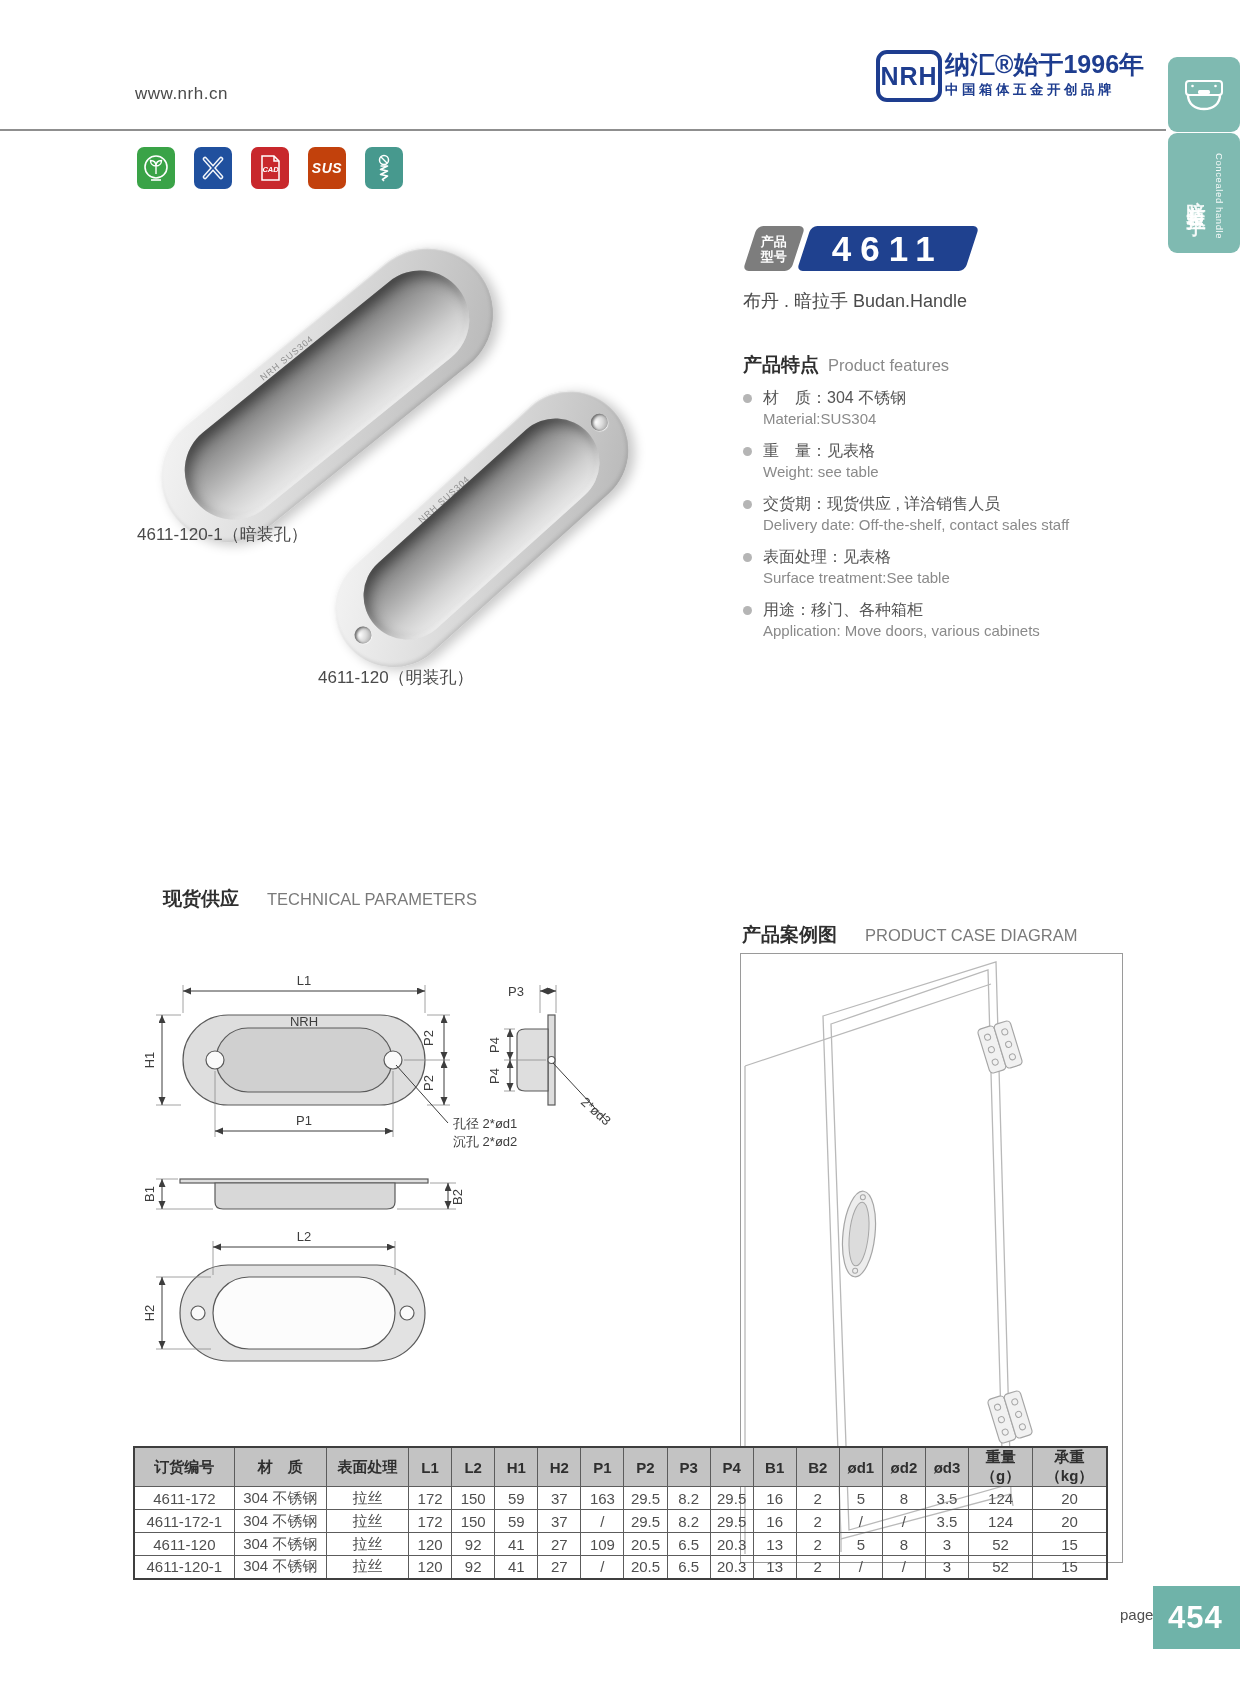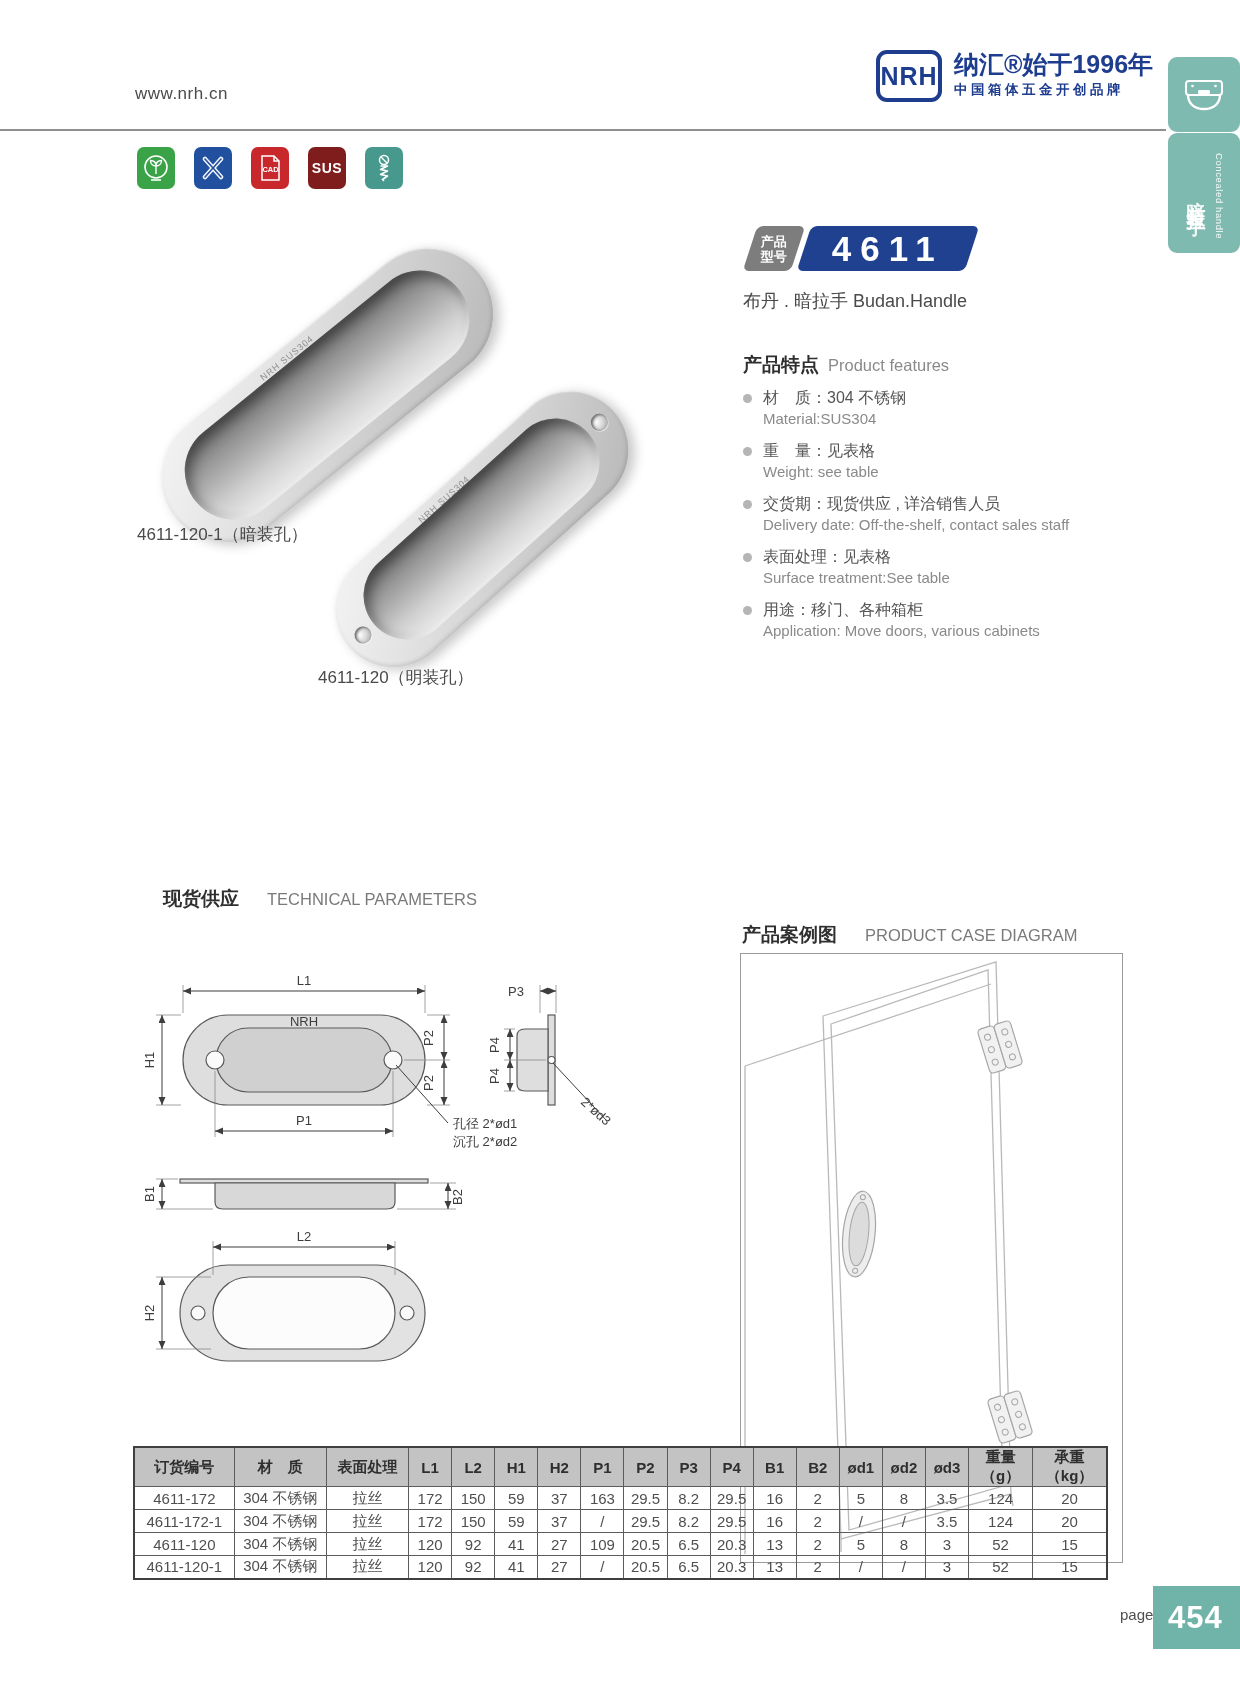--- a/index.html
+++ b/index.html
@@ -7,31 +7,31 @@
   body { font-family:"Liberation Sans","DejaVu Sans",sans-serif; }
   .page { position:relative; width:1240px; height:1683px; background:#ffffff; overflow:hidden; }
   .abs { position:absolute; }
 
   
   .website { left:135px; top:84px; font-size:17px; color:#4a4a4a; letter-spacing:0.5px; }
   .logo-row { left:876px; top:50px; display:flex; align-items:flex-start; }
   .nrh-box { width:66px; height:52px; border:4px solid #1e3d8f; border-radius:11px;
              display:flex; align-items:center; justify-content:center;
              color:#1e3d8f; font-weight:bold; font-size:25px; letter-spacing:1px; }
-  .brand { margin-left:12px; }
+  .brand { margin-left:3px; }
   .brand-title { font-size:25px; font-weight:bold; color:#1e3d8f; line-height:28px; }
   .brand-sub { font-size:13.5px; font-weight:bold; color:#1e3d8f; letter-spacing:3.5px; margin-top:3px; }
   .divider { left:0; top:129px; width:1166px; height:2px; background:#8f8f8f; }
 
   
-  .badges { left:137px; top:147px; display:flex; gap:19px; }
+  .badges { left:137px; top:147px; display:flex; gap:19px;font-style:italic; }
   .badge { width:38px; height:42px; border-radius:7px; display:flex; align-items:center; justify-content:center; }
   .badge svg { display:block; }
   .b-eco { background:#3aa347; } .b-tools { background:#20509e; } .b-cad { background:#c8282c; }
-  .b-sus { background:#7f1d1d; } .b-screw { background:#47998e; }
+  .b-sus { background:#c2410c; } .b-screw { background:#47998e; }
   .sus-txt { color:#fff; font-weight:bold; font-size:14px; letter-spacing:0.5px; }
 
   
   .tab1 { left:1168px; top:57px; width:72px; height:75px; background:#7fbab1; border-radius:9px; 
           display:flex; align-items:center; justify-content:center; }
   .tab2 { left:1168px; top:133px; width:72px; height:120px; background:#7fbab1; border-radius:9px;
           display:flex; align-items:center; justify-content:center; gap:5px; padding-top:6px; }
   .cat-zh { writing-mode:vertical-rl; text-orientation:upright; color:rgba(255,255,255,0.92);
             font-size:19px; letter-spacing:5px; font-weight:bold; }
   .cat-en { writing-mode:vertical-rl; color:rgba(255,255,255,0.92); font-size:9.5px; letter-spacing:0.6px; }

